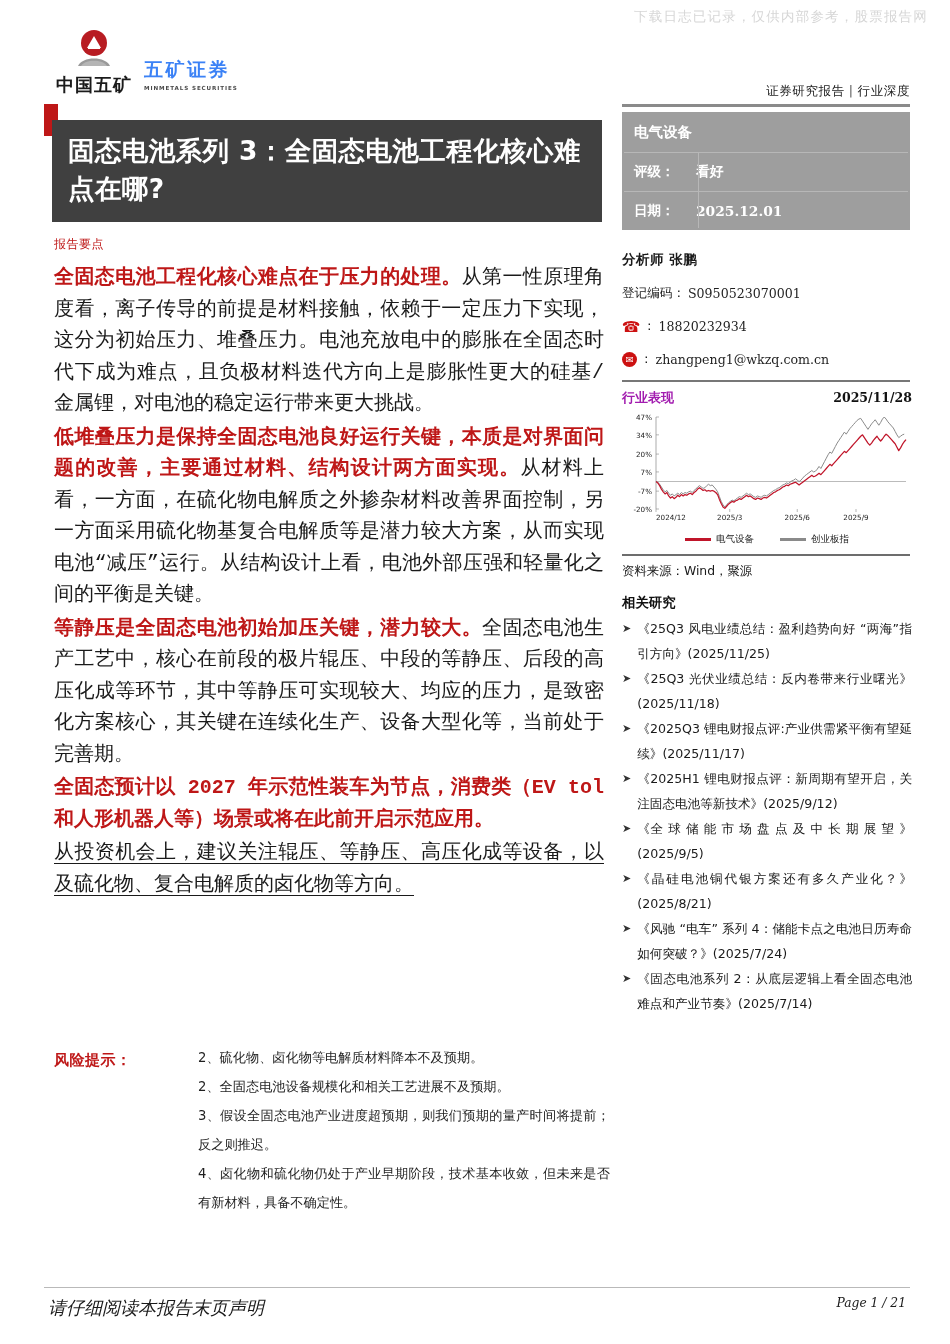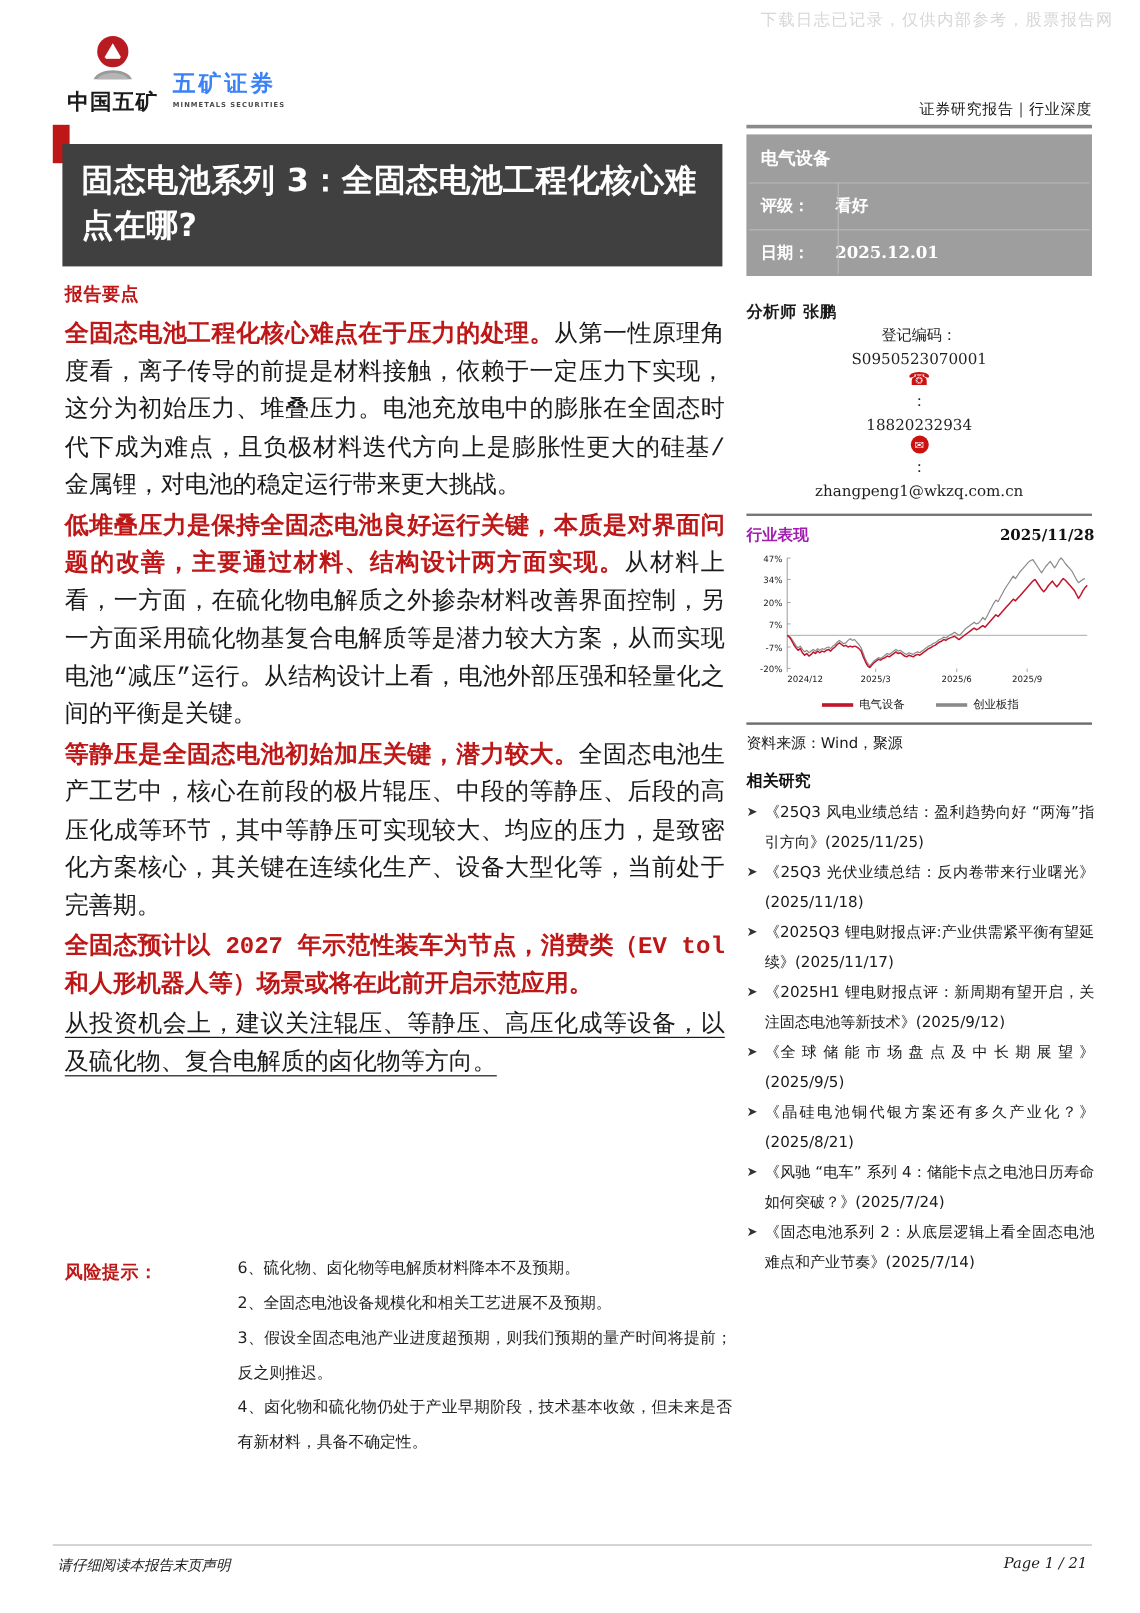--- a/index.html
+++ b/index.html
@@ -46,21 +46,21 @@
     position: absolute; left: 52px; top: 120px; width: 550px; min-height: 92px;
     background: #404040; padding: 12px 16px 14px 16px;
   }
   .title-box h1 {
     color: #ffffff; font-size: 26.5px; line-height: 38px; font-weight: bold;
     letter-spacing: 0.4px;
   }
 
   
   .left-col { position: absolute; left: 54px; top: 236px; width: 550px; }
-  .sec-title { color: #BE1717; font-size: 15px; font-weight: bold; margin-bottom: 9px; letter-spacing: 0.5px; }
+  .sec-title { color: #BE1717; font-size: 12px; font-weight: normal; margin-bottom: 9px; letter-spacing: 0.5px; }
   .para { font-size: 20px; line-height: 31.5px; color: #1a1a1a; text-align: justify; margin-bottom: 2px; font-family: Liberation Mono, monospace; }
   .para b { color: #BE1717; font-weight: bold; }
   .para.allred { color: #BE1717; font-weight: bold; }
   .para.uline { text-decoration: underline; text-underline-offset: 5px; text-decoration-thickness: 1px; }
 
   
   .risk { position: absolute; left: 54px; top: 1043px; width: 556px; display: flex; }
   .risk-label { color: #BE1717; font-weight: bold; font-size: 15px; width: 92px; flex: none; padding-top: 8px; letter-spacing: 0.5px; }
   .risk-items { flex: 1; padding-left: 52px; }
   .risk-items li { list-style: none; font-size: 13.2px; line-height: 29px; color: #1f1f1f; text-align: justify; }
@@ -72,22 +72,22 @@
   .rate-row { display: flex; align-items: center; height: 38px; padding-left: 12px; }
   .rate-row.head { font-size: 14.5px; font-weight: bold; height: 40px; }
   .rate-sep { height: 1px; background: #b7b7b7; margin: 0 2px; }
   .rate-k { width: 62px; font-size: 13.5px; font-weight: bold; flex: none; }
   .rate-v { font-size: 13.8px; font-weight: bold; font-family: "DejaVu Serif", "Liberation Serif", serif; }
   .rate-v.cn { font-family: "DejaVu Sans", "Liberation Sans", sans-serif; }
   .rate-divider { position: absolute; left: 76px; top: 40px; width: 1px; height: 76px; background: #b7b7b7; }
 
   .analyst { margin-top: 21px; width: 288px; }
   .an-name { font-size: 13.5px; font-weight: bold; color: #1a1a1a; letter-spacing: 0.5px; }
-  .an-line { font-size: 12.6px; color: #1f1f1f; margin-top: 2px; display: flex; align-items: center; gap: 3px;
-             font-family: "DejaVu Serif", "Liberation Serif", serif; flex-direction: column; }
+  .an-line { font-size: 12.6px; color: #1f1f1f; margin-top: 16px; display: flex; align-items: center; gap: 3px;
+             font-family: "DejaVu Serif", "Liberation Serif", serif; }
   .an-line .lbl { font-family: "DejaVu Sans", "Liberation Sans", sans-serif; }
   .ic { width: 15px; height: 15px; border-radius: 50%; background: #CC1111; display: inline-flex;
         align-items: center; justify-content: center; color: #fff; font-size: 9.5px; flex: none; }
   .ic.phone { background: none; color: #CC1111; font-size: 15px; width: 18px; }
 
   .an-rule { width: 288px; height: 2px; background: #777; margin-top: 12px; }
 
   
   .chart-head { display: flex; justify-content: space-between; align-items: baseline; margin-top: 7px; }
   .chart-title { font-size: 13px; font-weight: bold; color: #a21caf; }
@@ -103,21 +103,21 @@
 
   
   .rel-title { font-size: 13.4px; font-weight: bold; color: #111; margin-top: 14px; }
   .rel-list { margin-top: 5px; }
   .rel-item { display: flex; gap: 6px; font-size: 12.6px; line-height: 24.5px; color: #1a1a1a; margin-bottom: 1px; }
   .rel-item .arw { color: #333; flex: none; font-size: 11px; line-height: 24.5px; }
   .rel-item .txt { flex: 1; text-align: justify; }
 
   
   .foot-rule { position: absolute; left: 44px; top: 1287px; width: 866px; height: 1px; background: #b9b9b9; }
-  .foot-left { position: absolute; left: 48px; top: 1296px; font-size: 12px; font-style: italic; color: #1a1a1a; }
+  .foot-left { position: absolute; left: 48px; top: 1296px; font-size: 18px; font-style: italic; color: #1a1a1a; }
   .foot-right { position: absolute; right: 44px; top: 1296px; font-size: 12.3px; font-style: italic; color: #1a1a1a;
                 font-family: "DejaVu Serif", "Liberation Serif", serif; }
 </style>
 </head>
 <body>
 
 <div class="page">
 
   <div class="watermark">下载日志已记录，仅供内部参考，股票报告网</div>
 
@@ -160,21 +160,21 @@
     <p class="para"><b>等静压是全固态电池初始加压关键，潜力较大。</b><span>全固态电池生产工艺中，核心在前段的极片辊压、中段的等静压、后段的高压化成等环节，其中等静压可实现较大、均应的压力，是致密化方案核心，其关键在连续化生产、设备大型化等，当前处于完善期。</span></p>
 
     <p class="para allred">全固态预计以 2027 年示范性装车为节点，消费类（EV tol 和人形机器人等）场景或将在此前开启示范应用。</p>
 
     <p class="para uline">从投资机会上，建议关注辊压、等静压、高压化成等设备，以及硫化物、复合电解质的卤化物等方向。</p>
   </div>
 
   <div class="risk">
     <div class="risk-label">风险提示：</div>
     <ul class="risk-items">
-      <li>6、硫化物、卤化物等电解质材料降本不及预期。</li>
+      <li>2、硫化物、卤化物等电解质材料降本不及预期。</li>
       <li>2、全固态电池设备规模化和相关工艺进展不及预期。</li>
       <li>3、假设全固态电池产业进度超预期，则我们预期的量产时间将提前；反之则推迟。</li>
       <li>4、卤化物和硫化物仍处于产业早期阶段，技术基本收敛，但未来是否有新材料，具备不确定性。</li>
     </ul>
   </div>
 
   <div class="right-col">
 
     <div class="rate-box" style="position:relative">
       <div class="rate-row head">

